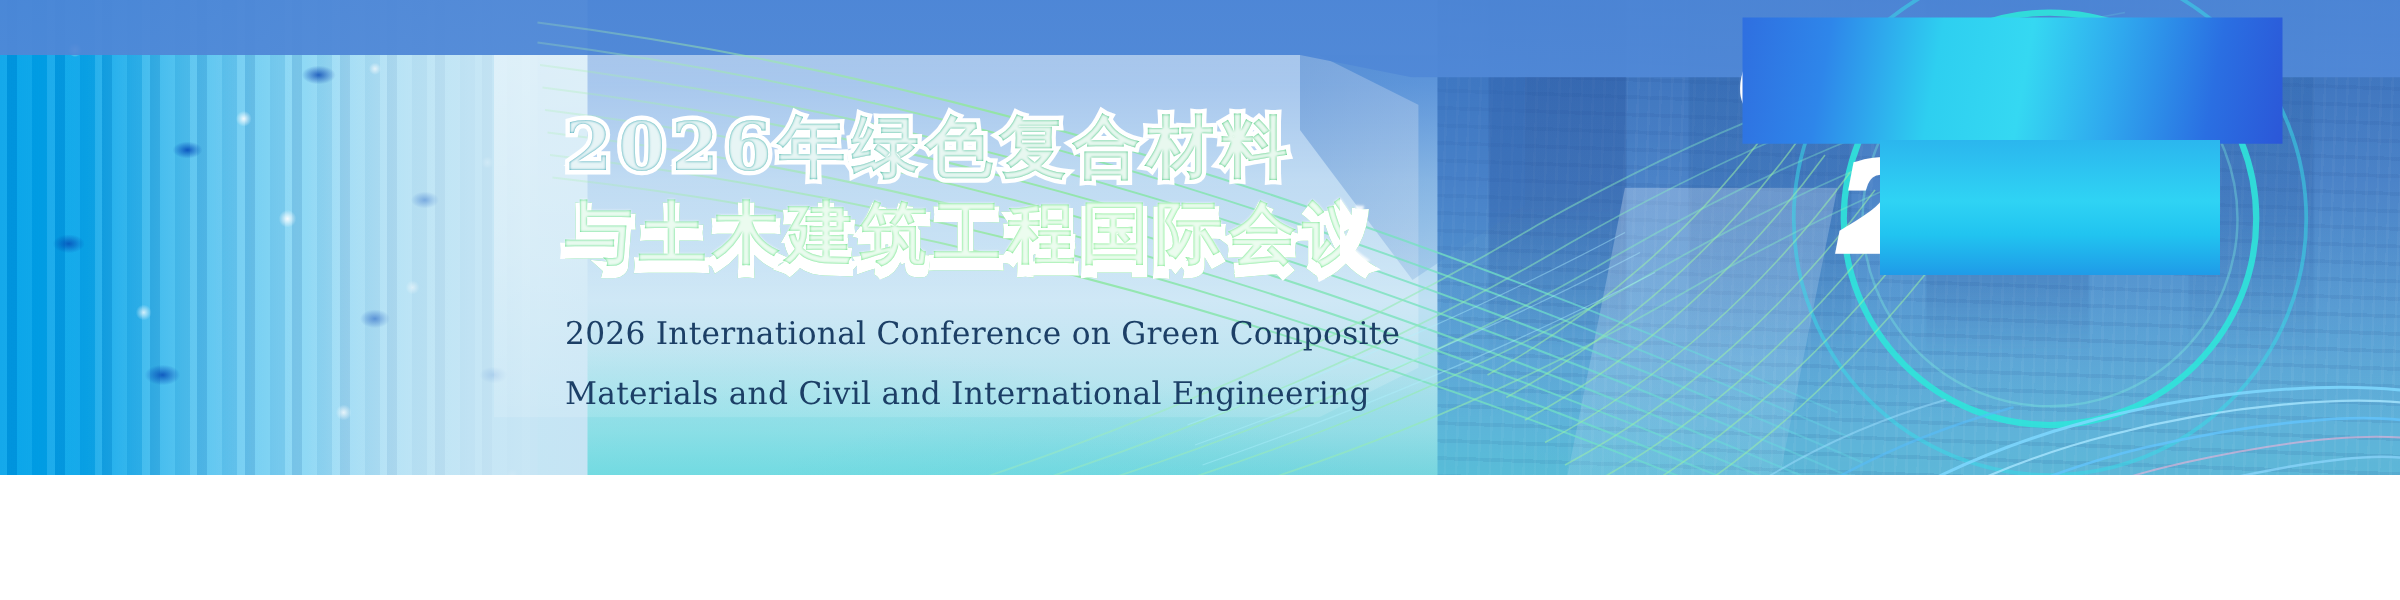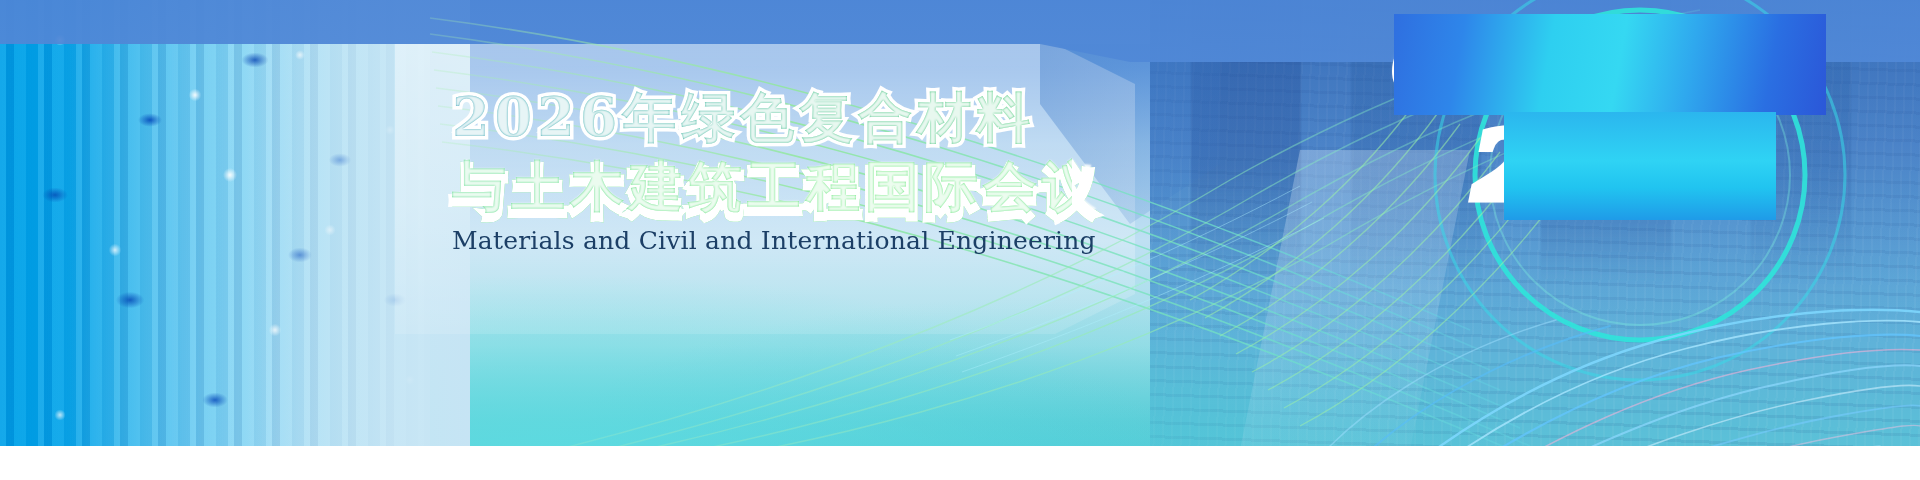--- a/index.html
+++ b/index.html
@@ -1,21 +1,21 @@
 <!DOCTYPE html>
 <html><head>
 <meta charset="utf-8">
 <style>
   html,body{margin:0;padding:0;background:#fff;}
   body{font-family:"Liberation Sans",sans-serif;}
 
   #banner{
     position:relative;
     width:1920px;
-    height:446px;
+    height:380px;
     overflow:hidden;
     background:#6ea4e0;
   }
 
   
   .layer{position:absolute;top:0;left:0;width:1920px;height:480px;}
 
   #sky{
     background:
       linear-gradient(180deg,#5f93d8 0%,#6ea3e2 14%,#9ec8ec 30%,#bfe0f3 50%,#9fdfe8 72%,#67cfd9 88%,#55c9d6 100%);
@@ -326,20 +326,21 @@
     <div class="cn-wrap">
       <div class="cn-line halo">2026年绿色复合材料</div>
       <div class="cn-line l1 fill">2026年绿色复合材料</div>
     </div>
 
     <div class="cn-wrap">
       <div class="cn-line l2 halo">与土木建筑工程国际会议</div>
       <div class="cn-line l2 fill">与土木建筑工程国际会议</div>
     </div>
 
+    <p class="en-line" id="en1">2026 International Conference on Green Composite</p>
     <p class="en-line" id="en2">Materials and Civil and International Engineering</p>
   </div>
 
   <div id="logo">
     <div class="logo-wrap logo-line" id="logo-main">
       <span class="halo">GCMCA</span>
       <span class="fill">GCMCA</span>
     </div>
     <div class="logo-wrap logo-line" id="logo-year">
       <span class="halo">2026</span>

